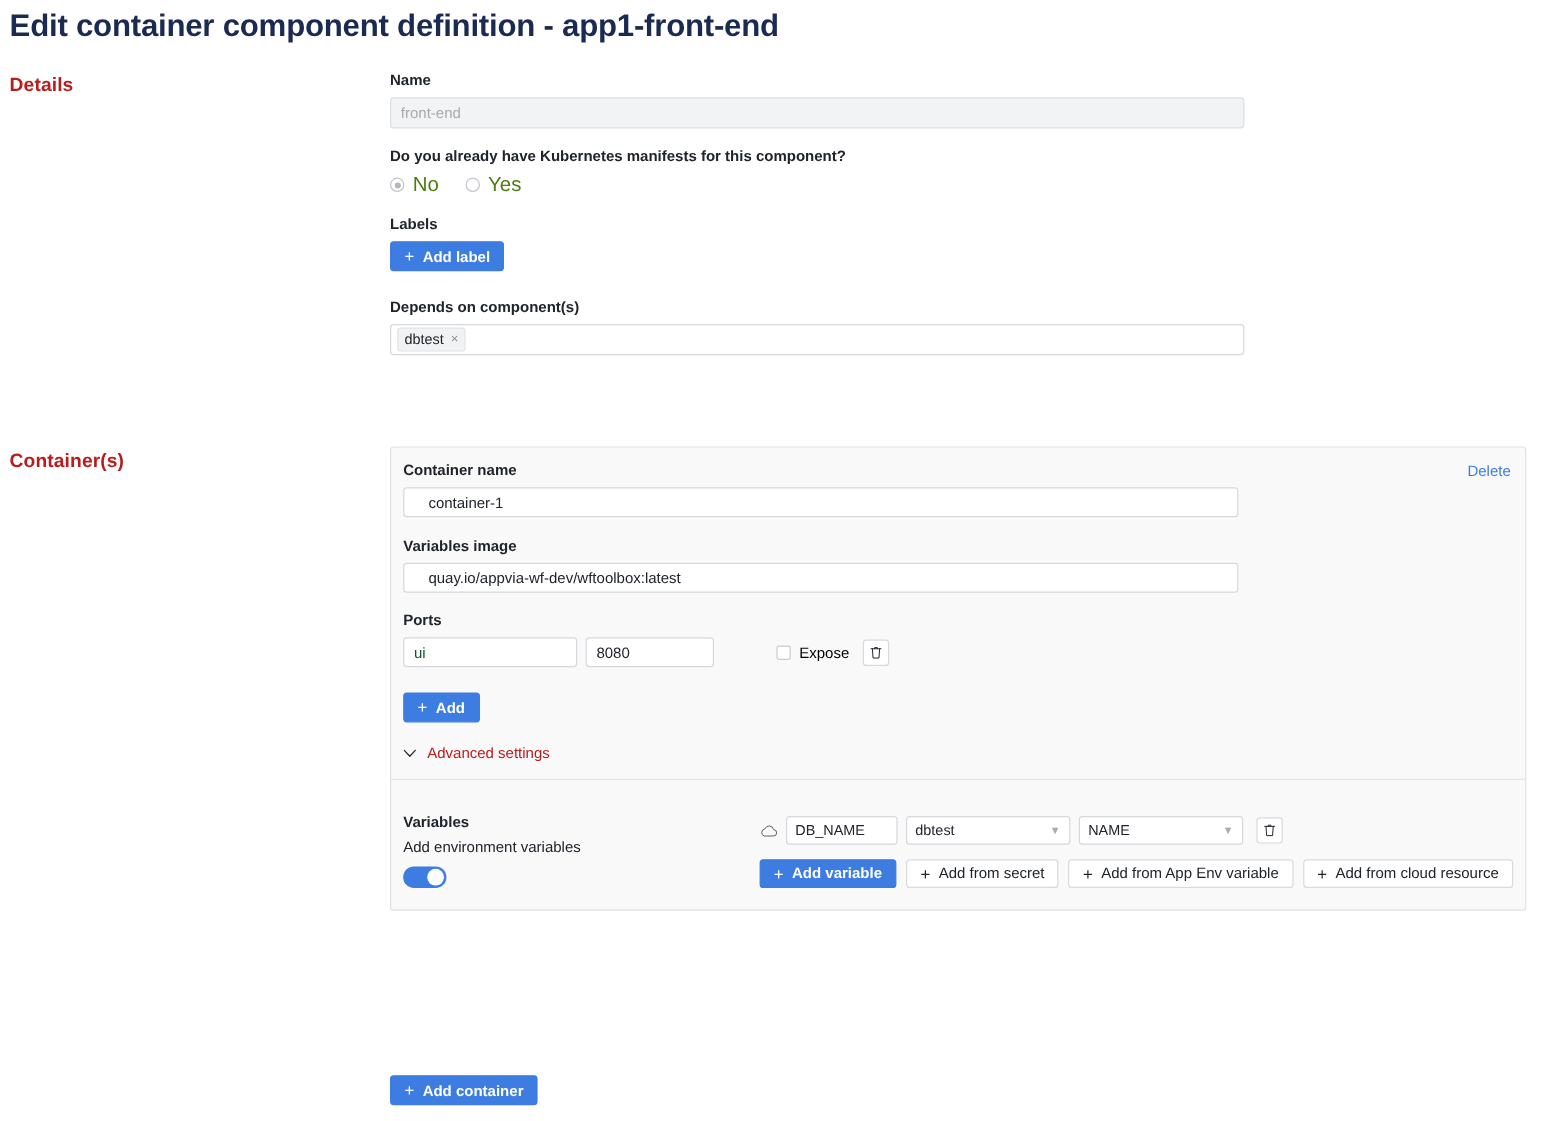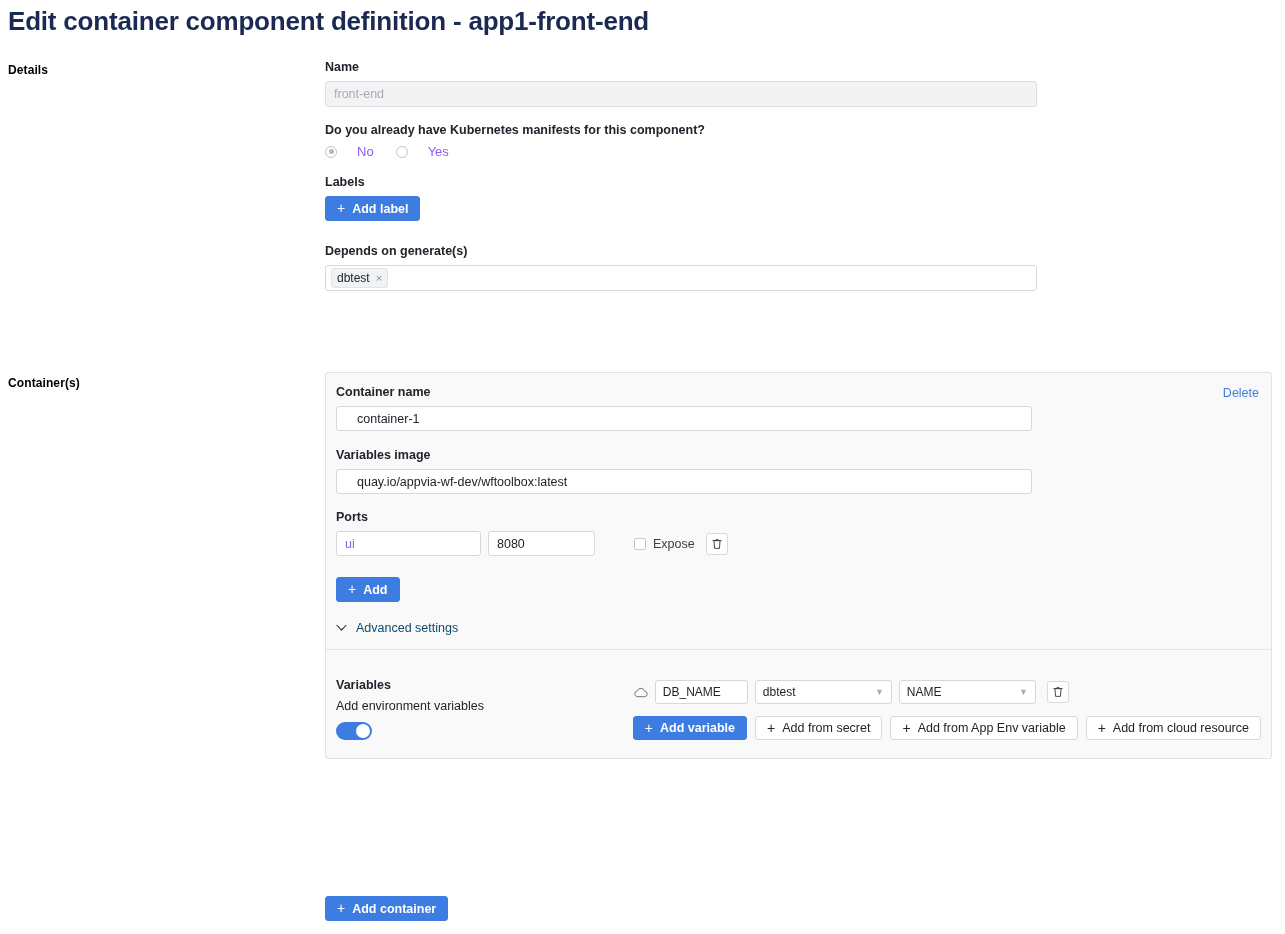--- a/index.html
+++ b/index.html
@@ -24,23 +24,23 @@
     font-weight: 600;
     color: #1b2a52;
     letter-spacing: -0.2px;
     white-space: nowrap;
   }
 
   
   .rail-label {
     position: absolute;
     left: 8px;
-    font-size: 12px;
+    font-size: 16px;
     font-weight: 600;
-    color: #000000;
+    color: #b91c1c;
     letter-spacing: 0.1px;
   }
   #rail-details { top: 63px; }
   #rail-containers { top: 376px; }
 
   
   .details-col {
     position: absolute;
     left: 325px;
     top: 60px;
@@ -74,23 +74,23 @@
 
   .radio-row {
     display: flex;
     align-items: center;
     gap: 22px;
     margin-top: 2px;
   }
   .radio-item {
     display: flex;
     align-items: center;
-    gap: 20px;
-    color: #8b5cf6;
-    font-size: 13px;
+    gap: 7px;
+    color: #4d7c0f;
+    font-size: 17px;
   }
   .radio-dot {
     width: 12px; height: 12px;
     border-radius: 50%;
     border: 1px solid #c2c5ca;
     background: #fff;
     position: relative;
     box-sizing: border-box;
   }
   .radio-dot.checked::after {
@@ -224,42 +224,42 @@
     box-sizing: border-box;
     width: 145px;
     height: 25px;
     border: 1px solid #d6d8dc;
     border-radius: 3px;
     background: #fff;
     font-family: "Liberation Sans", sans-serif;
     font-size: 12.5px;
     padding: 0 8px;
     outline: none;
-    color: #8b5cf6;
+    color: #14532d;
   }
   .port-num-input {
     box-sizing: border-box;
     width: 107px;
     height: 25px;
     border: 1px solid #d6d8dc;
     border-radius: 3px;
     background: #fff;
     font-family: "Liberation Sans", sans-serif;
     font-size: 12.5px;
     padding: 0 8px;
     outline: none;
     color: #20242b;
   }
   .checkbox-wrap {
     display: flex;
     align-items: center;
     gap: 7px;
-    margin-left: 4px;
-    font-size: 12.5px;
-    color: #404040;
+    margin-left: 17px;
+    font-size: 12.5px;
+    color: #000000;
     padding-left: 28px;
   }
   .checkbox {
     width: 12px; height: 12px;
     border: 1px solid #c7cace;
     border-radius: 2px;
     background: #fff;
     box-sizing: border-box;
   }
   .icon-btn {
@@ -272,21 +272,21 @@
     justify-content: center;
     cursor: pointer;
     box-sizing: border-box;
     margin-left: 4px;
   }
   .adv-row {
     display: inline-flex;
     align-items: center;
     gap: 9px;
     font-size: 12.5px;
-    color: #0c4a6e;
+    color: #b91c1c;
     cursor: pointer;
   }
 
   
   .toggle {
     width: 36px; height: 18px;
     border-radius: 9px;
     position: relative;
     cursor: pointer;
     box-sizing: border-box;
@@ -397,21 +397,21 @@
   <div class="block-gap"></div>
 
   <div class="field-label">Labels</div>
   <button class="btn btn-primary">
     <span class="plus">+</span>
     <span>Add label</span>
   </button>
 
   <div class="block-gap" style="height:23px"></div>
 
-  <div class="field-label">Depends on generate(s)</div>
+  <div class="field-label">Depends on component(s)</div>
   <div class="token-field">
     <span class="chip">
       <span>dbtest</span>
       <span class="chip-x">×</span>
     </span>
   </div>
 
 </div>
 
 <div class="container-card">

